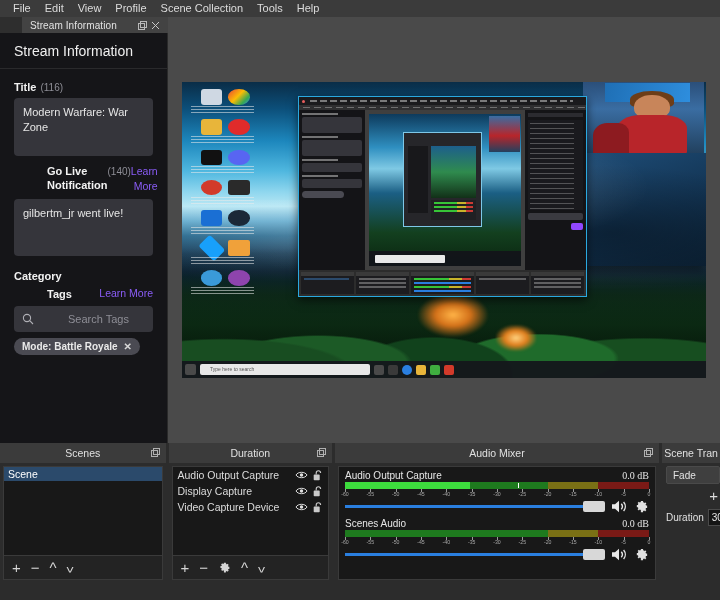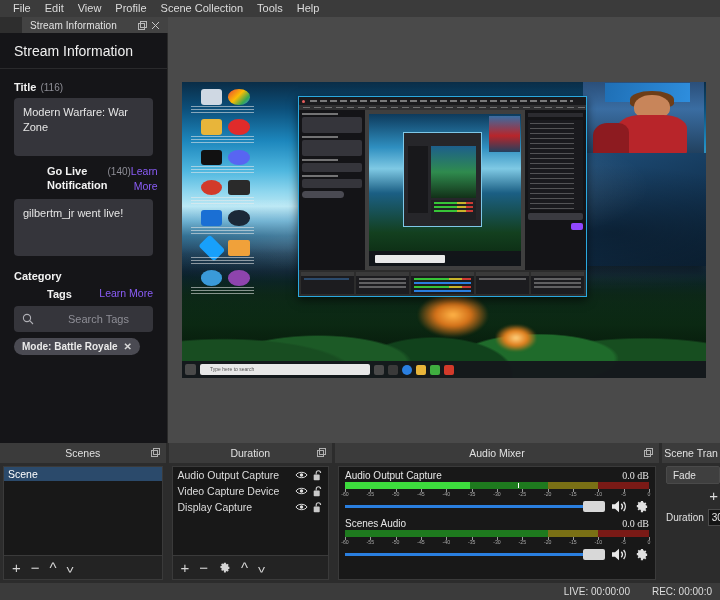--- a/index.html
+++ b/index.html
@@ -634,36 +634,36 @@
               </svg>
             </span>
           <span>
               <svg class="i" width="10" height="11" viewBox="0 0 10 11">
                 <path d="M3.2 4.6 V3 a2.2 2.2 0 0 1 4.4 0" fill="none" stroke="#c9c9c9" stroke-width="1.1"></path>
                 <rect x="0.7" y="4.6" width="6" height="5.6" rx="0.8" fill="#c9c9c9"></rect>
               </svg>
             </span>
         </div>
         <div class="sourcerow">
-          <span class="sname">Video Capture Device</span>
+          <span class="sname">Display Capture</span>
           <span>
               <svg class="i" width="13" height="10" viewBox="0 0 13 10">
                 <path d="M1 5 C3 1.4 10 1.4 12 5 C10 8.6 3 8.6 1 5 Z" fill="none" stroke="#e0e0e0" stroke-width="1"></path>
                 <circle cx="6.5" cy="5" r="1.7" fill="#e0e0e0"></circle>
               </svg>
             </span>
           <span>
               <svg class="i" width="10" height="11" viewBox="0 0 10 11">
                 <path d="M3.2 4.6 V3 a2.2 2.2 0 0 1 4.4 0" fill="none" stroke="#c9c9c9" stroke-width="1.1"></path>
                 <rect x="0.7" y="4.6" width="6" height="5.6" rx="0.8" fill="#c9c9c9"></rect>
               </svg>
             </span>
         </div>
         <div class="sourcerow">
-          <span class="sname">Display Capture</span>
+          <span class="sname">Video Capture Device</span>
           <span>
               <svg class="i" width="13" height="10" viewBox="0 0 13 10">
                 <path d="M1 5 C3 1.4 10 1.4 12 5 C10 8.6 3 8.6 1 5 Z" fill="none" stroke="#e0e0e0" stroke-width="1"></path>
                 <circle cx="6.5" cy="5" r="1.7" fill="#e0e0e0"></circle>
               </svg>
             </span>
           <span>
               <svg class="i" width="10" height="11" viewBox="0 0 10 11">
                 <path d="M3.2 4.6 V3 a2.2 2.2 0 0 1 4.4 0" fill="none" stroke="#c9c9c9" stroke-width="1.1"></path>
                 <rect x="0.7" y="4.6" width="6" height="5.6" rx="0.8" fill="#c9c9c9"></rect>
@@ -826,18 +826,14 @@
         <div class="plusrow">+</div>
         <div class="durrow">
           <span class="dl">Duration</span>
           <span class="dv">30</span>
         </div>
       </div>
     </div>
 
   </div>
 
-  <div class="statusbar">
-    <span class="st">LIVE: 00:00:00</span>
-    <span class="st">REC: 00:00:0</span>
-  </div>
 
 </div>
 
 </body></html>

